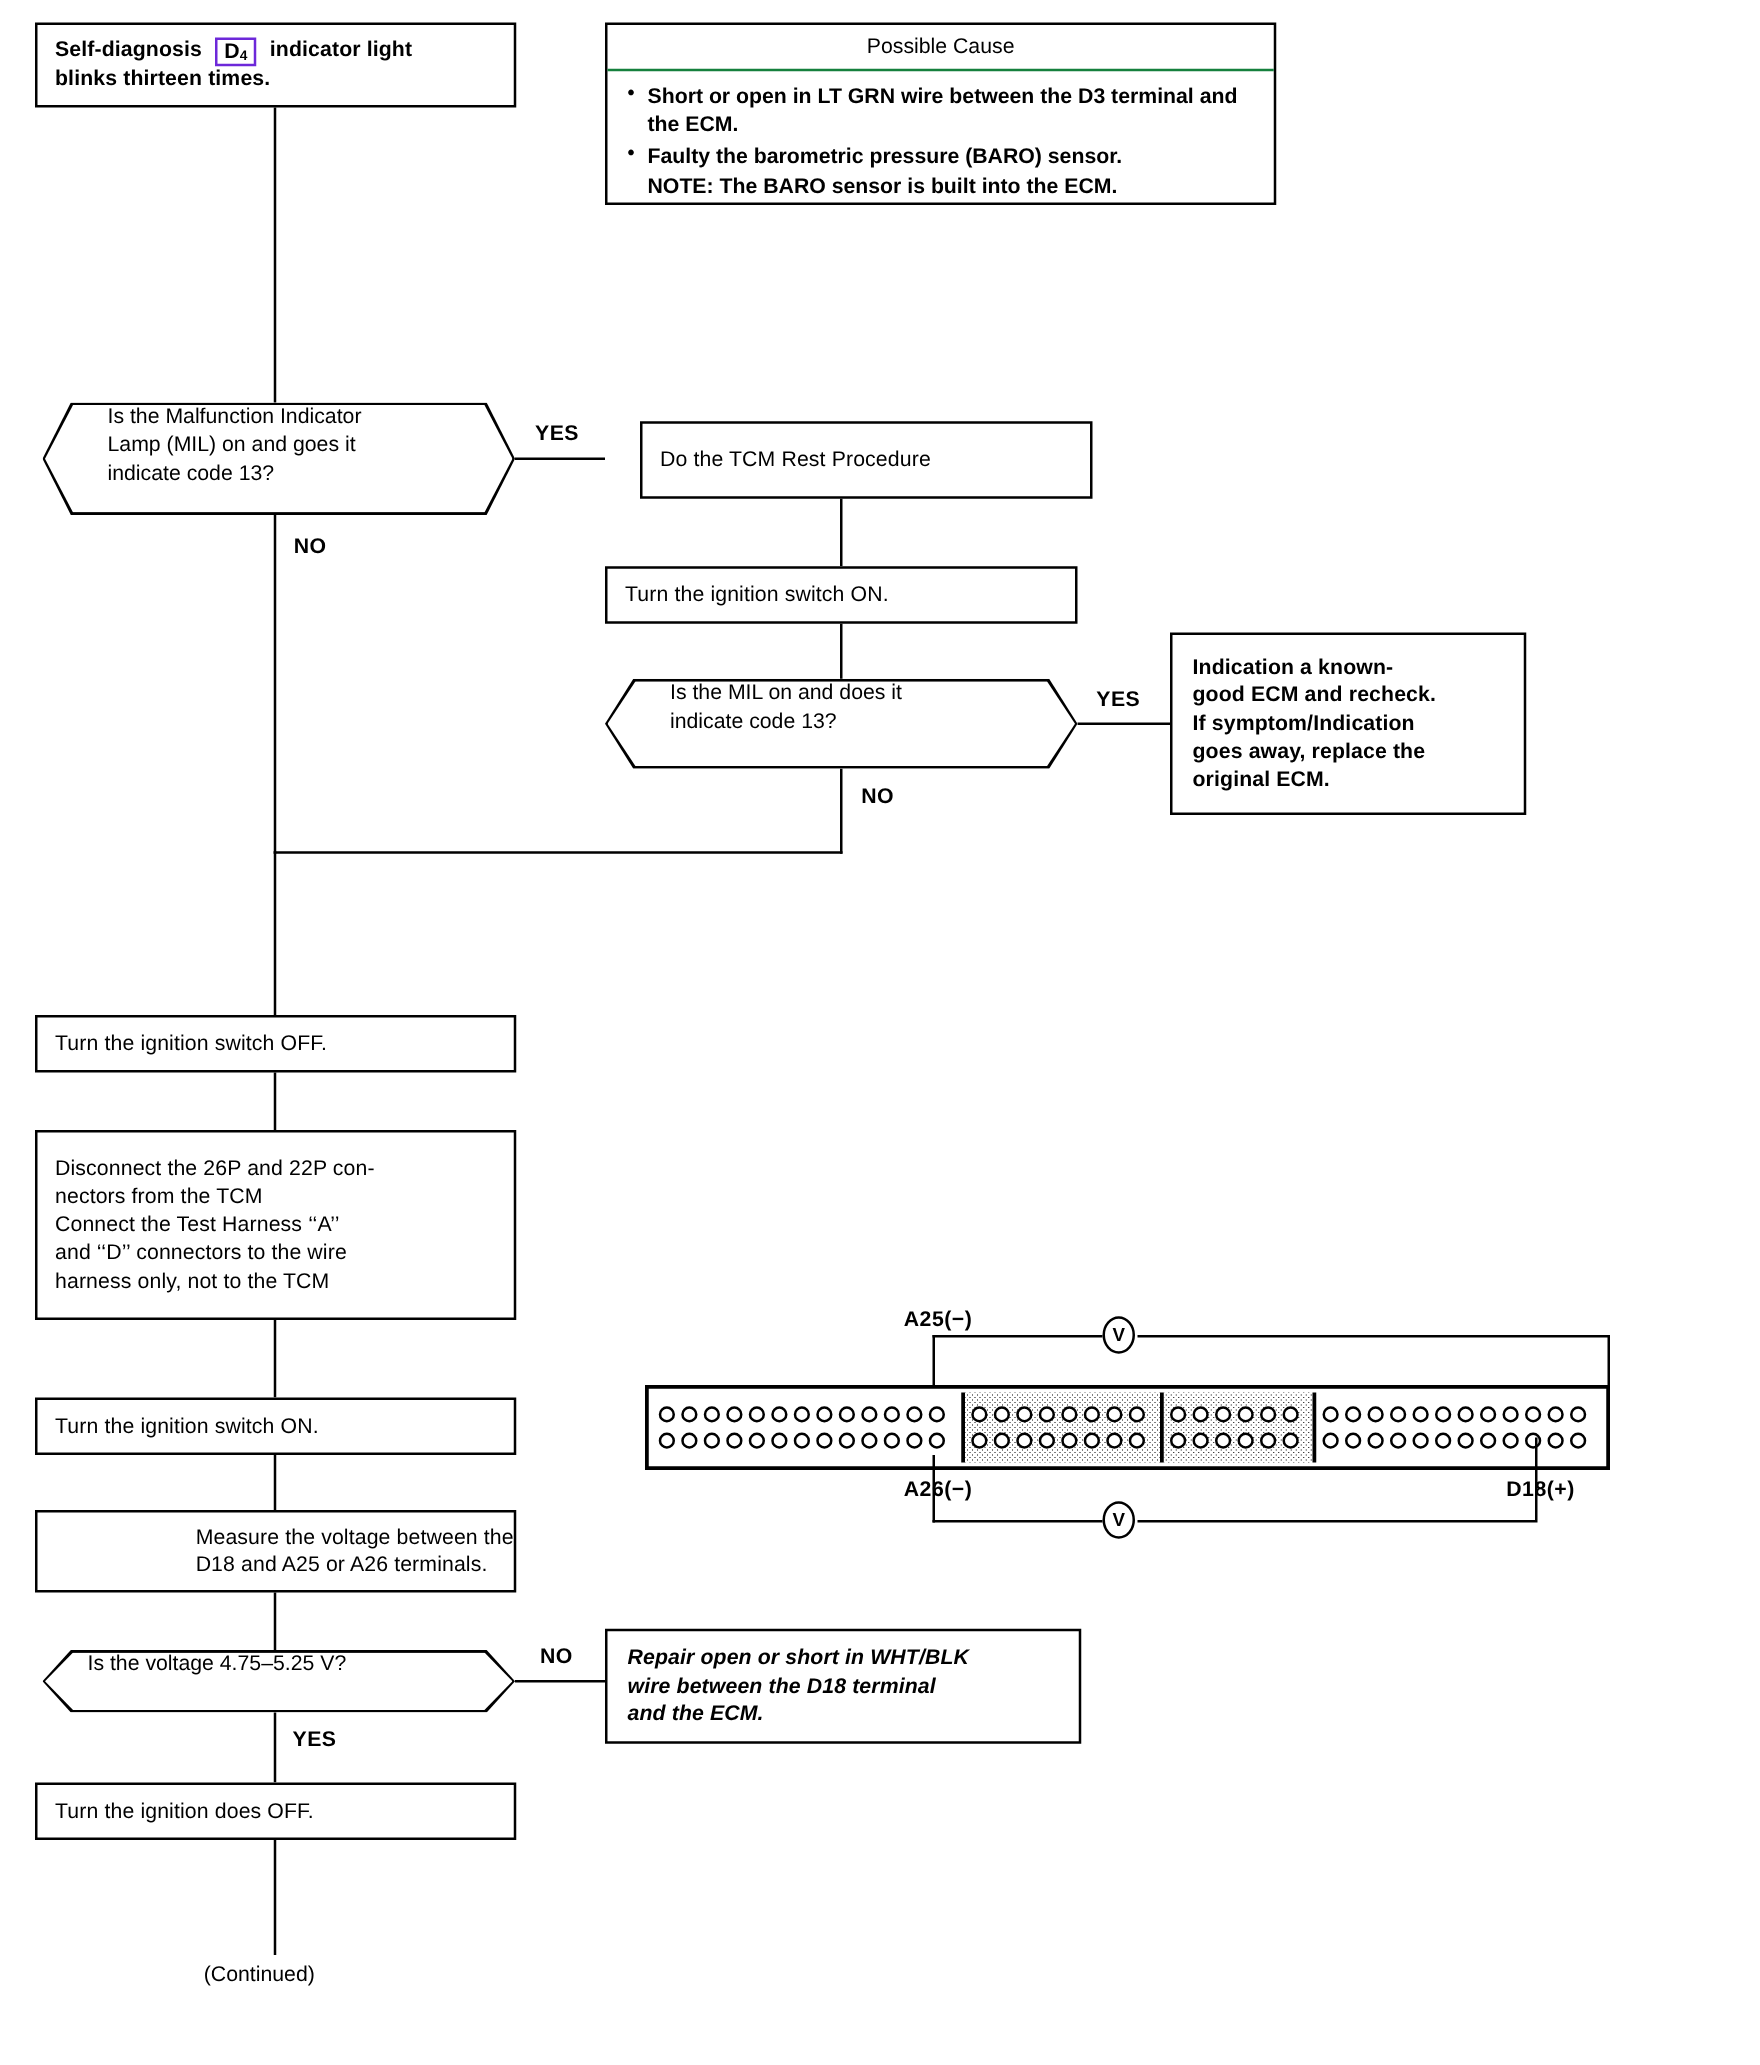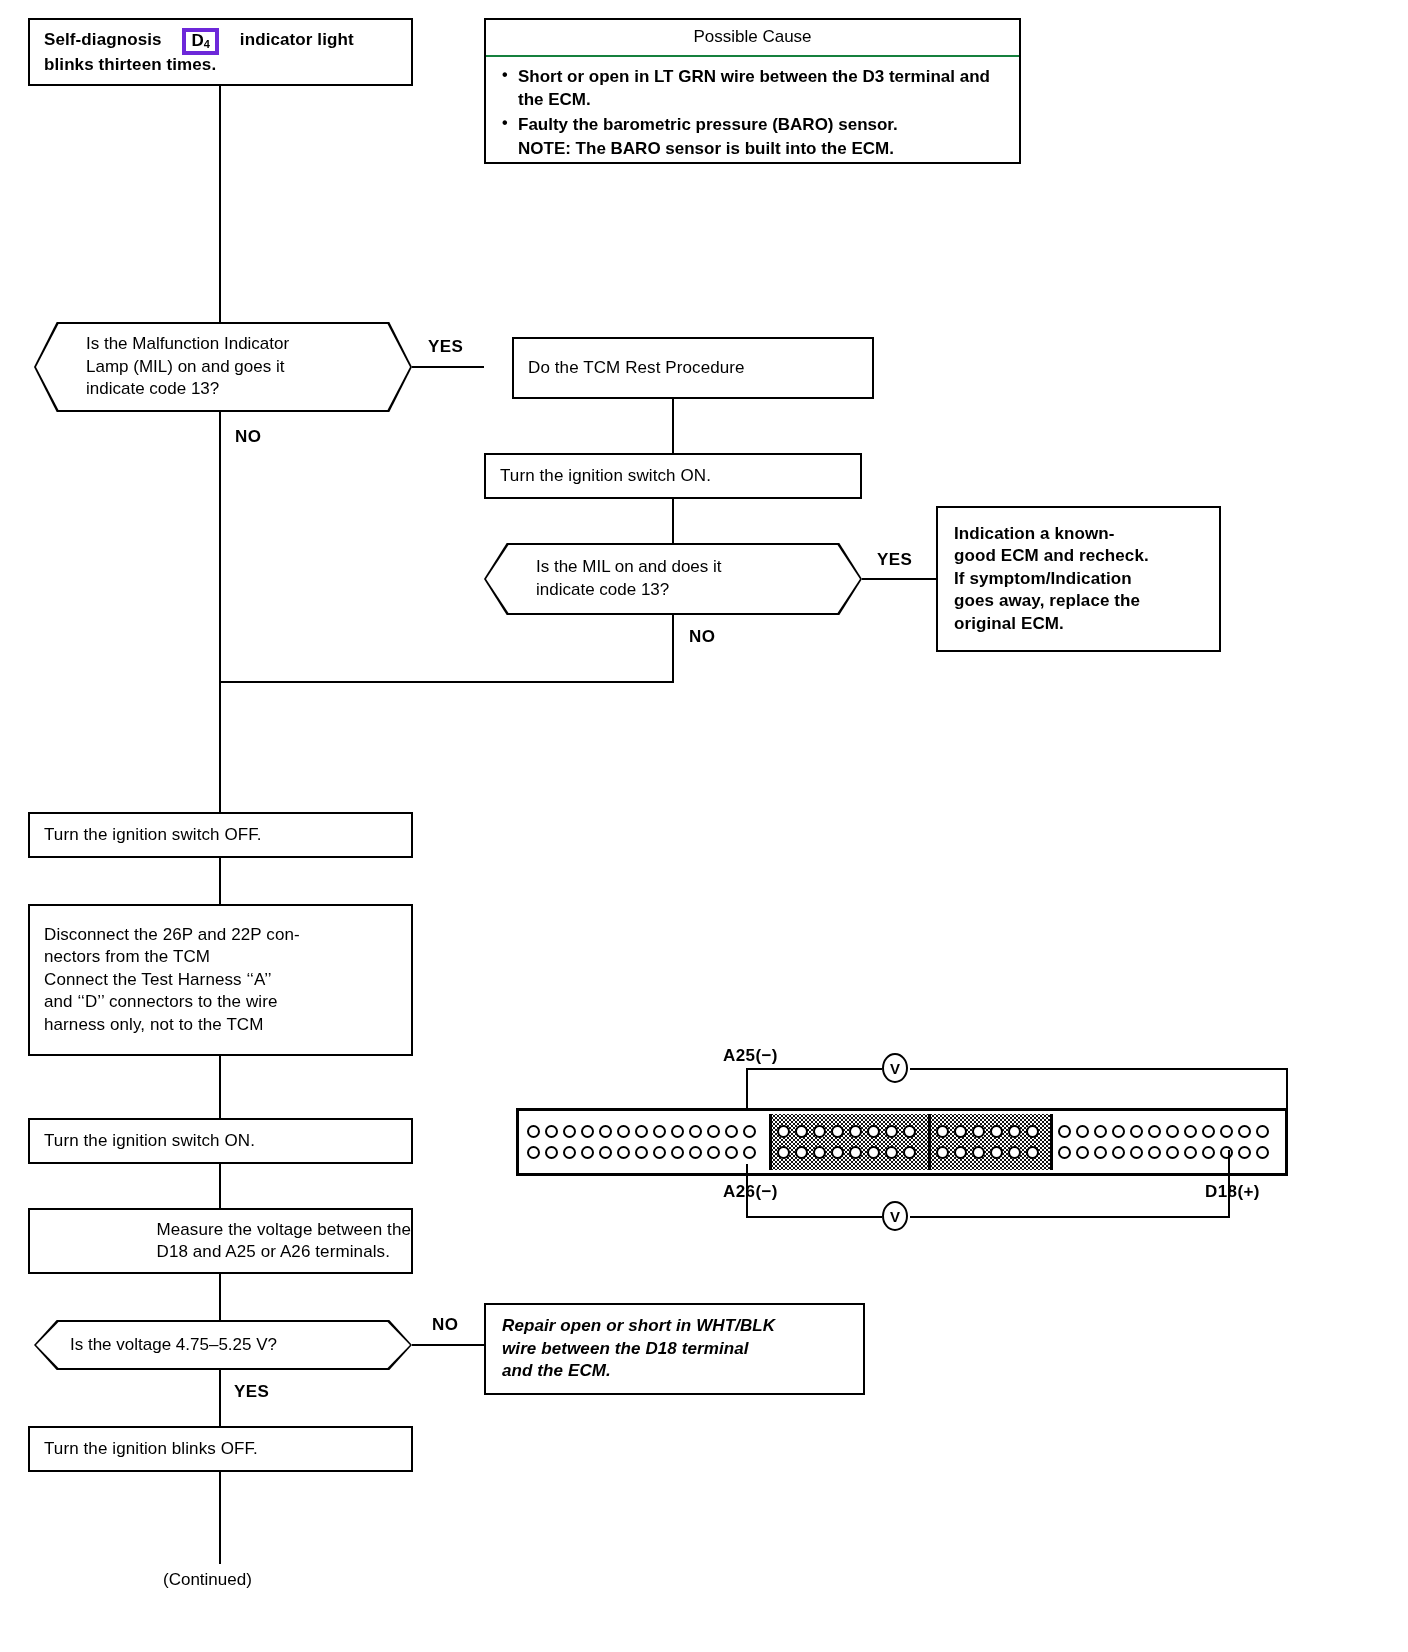--- a/index.html
+++ b/index.html
@@ -47,21 +47,20 @@
     font-weight: bold;
     letter-spacing: .4px;
     white-space: nowrap;
   }
 
   
   .hex {
     position: absolute;
     box-sizing: border-box;
     display: flex;
-    align-items: center;
   }
   .hex .hexbg {
     position: absolute;
     inset: 0;
     background: #000;
     -webkit-clip-path: polygon(6% 0, 94% 0, 100% 50%, 94% 100%, 6% 100%, 0 50%);
     clip-path: polygon(6% 0, 94% 0, 100% 50%, 94% 100%, 6% 100%, 0 50%);
   }
   .hex .hexin {
     position: absolute;
@@ -101,23 +100,23 @@
   #cause-body li { position: relative; padding-left: 16px; margin: 0 0 1px; }
   #cause-body li .bullet {
     position: absolute; left: 0; top: -1px;
     font-size: 16px;
   }
   #cause-body .note { padding-left: 16px; }
 
   
   .chip {
     display: inline-block;
-    border: 4px solid #6d28d9;
+    border: 2px solid #6d28d9;
     padding: 0px 5px 1px 5px;
-    margin: 0 16px;
+    margin: 0 6px;
     font-weight: bold;
     line-height: 1.05;
     position: relative;
     top: 1px;
   }
   .chip sub { font-size: 11px; vertical-align: baseline; position: relative; top: 2px; }
 
   
   #connector {
     position: absolute;
@@ -310,21 +309,21 @@
 
   <div class="box bold" style="left:484px; top:1303px; width:381px; height:92px;font-style:italic;">
     <div class="txt" style="padding-left:16px;">
       <span>Repair open or short in WHT/BLK</span><br>
       <span>wire between the D18 terminal</span><br>
       <span>and the ECM.</span>
     </div>
   </div>
 
   <div class="box" style="left:28px; top:1426px; width:385px; height:46px;">
-    <div class="txt">Turn the ignition blinks OFF.</div>
+    <div class="txt">Turn the ignition does OFF.</div>
   </div>
 
   <div class="line-v" style="left:219px; top:1472px; height:92px;"></div>
 
   <div id="continued" style="left:163px; top:1570px;">(Continued)</div>
 
   <div class="line-v" style="left:746px; top:1068px; height:44px;"></div>
   <div class="line-h" style="left:746px; top:1068px; width:136px;"></div>
   <div class="line-h" style="left:910px; top:1068px; width:378px;"></div>
   <div class="line-v" style="left:1286px; top:1068px; height:100px;"></div>

